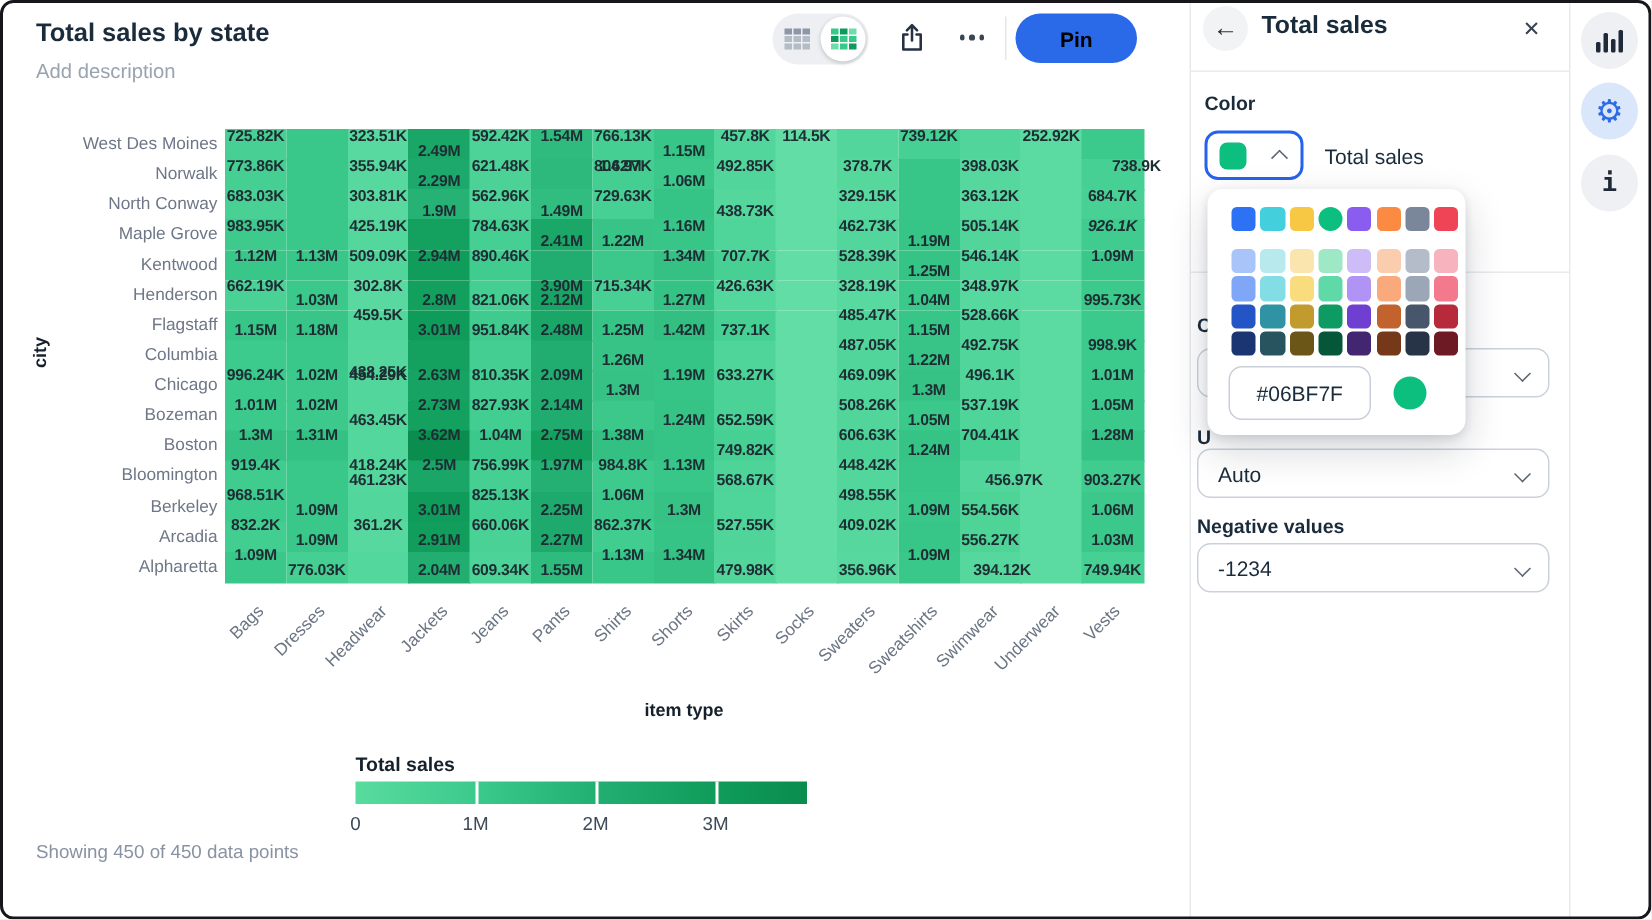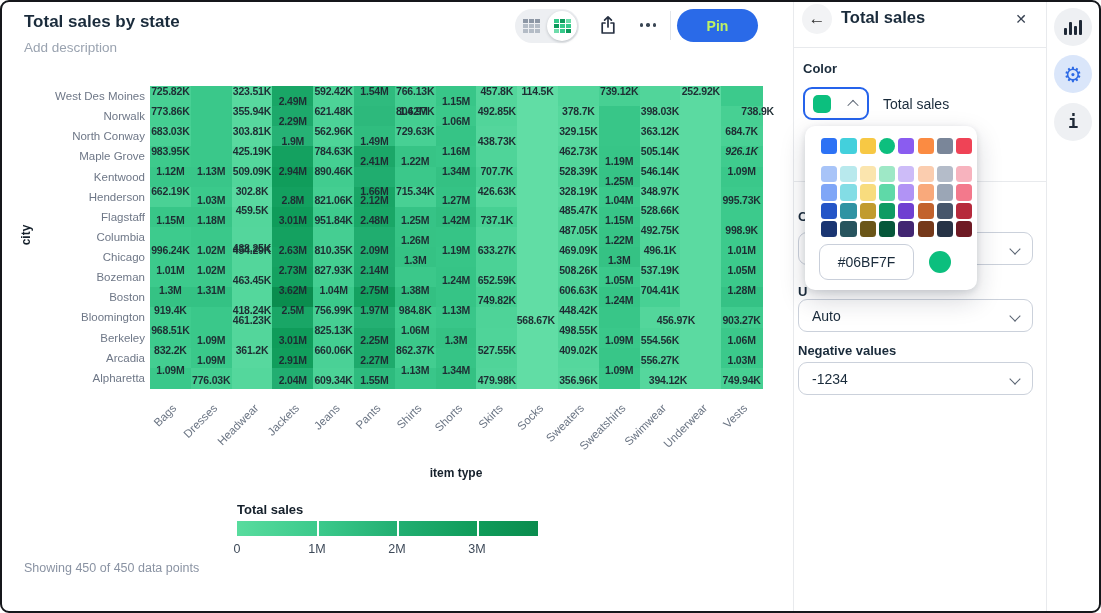--- a/index.html
+++ b/index.html
@@ -12,21 +12,21 @@
   
   #segmented{left:515px;top:9px;width:64px;height:34px;background:#edeff2;border-radius:17px;display:flex;align-items:center;}
   #seg-table{width:32px;height:34px;display:flex;align-items:center;justify-content:center;cursor:pointer;}
   #seg-heat{width:30px;height:30px;background:#fff;border-radius:50%;margin-right:2px;display:flex;align-items:center;justify-content:center;box-shadow:0 1px 3px rgba(20,30,40,.22);cursor:pointer;}
   .mini-grid{display:grid;grid-template-columns:repeat(3,5px);grid-template-rows:repeat(3,4px);gap:1px;}
   .mini-grid i{display:block;}
   #share-btn{left:592px;top:9px;width:32px;height:32px;border-radius:50%;display:flex;align-items:center;justify-content:center;cursor:pointer;}
   #more-btn{left:632px;top:9px;width:32px;height:32px;border-radius:50%;display:flex;align-items:center;justify-content:center;gap:3px;cursor:pointer;}
   #more-btn i{width:3.5px;height:3.5px;border-radius:50%;background:#3a4654;}
   #tb-divider{left:670px;top:11px;width:1px;height:29px;background:#e3e6ea;}
-  #pin-btn{left:677px;top:9px;width:81px;height:33px;background:#2a6ae8;border:none;border-radius:17px;color:#bef264;font-size:14px;font-weight:600;font-family:"Liberation Sans",sans-serif;cursor:pointer;}
+  #pin-btn{left:677px;top:9px;width:81px;height:33px;background:#2a6ae8;border:none;border-radius:17px;color:#000000;font-size:14px;font-weight:600;font-family:"Liberation Sans",sans-serif;cursor:pointer;}
   
   #ylabels .yl{position:absolute;left:8px;width:137px;text-align:right;font-size:11.5px;color:#6e7787;}
   #city-label{left:16px;top:228px;font-size:12px;font-weight:700;color:#15202b;transform:rotate(-90deg);transform-origin:center;}
   #plot{left:150px;top:86px;width:612px;height:302px;}
   #plot .cell{position:absolute;}
   #plot .cl{position:absolute;transform:translate(-50%,-50%);font-size:10.5px;font-weight:600;color:#1e2d33;letter-spacing:-0.2px;white-space:nowrap;z-index:2;}
   #xlabels{left:150px;top:390px;width:612px;height:86px;}
   #xlabels .xl{position:absolute;top:10px;white-space:nowrap;font-size:11.5px;color:#6b7584;transform:rotate(-45deg);transform-origin:100% 50%;}
   #itemtype-label{left:150px;top:466px;width:612px;text-align:center;font-size:12px;font-weight:700;color:#15202b;}
   
@@ -421,21 +421,21 @@
       <span class="cl" style="left: 183.6px; top: 184.1px;">827.93K</span>
       <span class="cl" style="left: 183.6px; top: 204px;">1.04M</span>
       <span class="cl" style="left: 183.6px; top: 223.9px;">756.99K</span>
       <span class="cl" style="left: 183.6px; top: 243.8px;">825.13K</span>
       <span class="cl" style="left: 183.6px; top: 263.7px;">660.06K</span>
       <span class="cl" style="left: 183.6px; top: 293.55px;">609.34K</span>
       <span class="cl" style="left: 224.4px; top: 5px;">1.54M</span>
       <span class="cl" style="left: 224.4px; top: 24.9px; margin-left: 39px;">1.62M</span>
       <span class="cl" style="left: 224.4px; top: 54.75px;">1.49M</span>
       <span class="cl" style="left: 224.4px; top: 74.65px;">2.41M</span>
-      <span class="cl" style="left: 224.4px; top: 104.5px;">1.66M</span>
+      <span class="cl" style="left: 224.4px; top: 104.5px;">3.90M</span>
       <span class="cl" style="left: 224.4px; top: 114.45px;">2.12M</span>
       <span class="cl" style="left: 224.4px; top: 134.35px;">2.48M</span>
       <span class="cl" style="left: 224.4px; top: 164.2px;">2.09M</span>
       <span class="cl" style="left: 224.4px; top: 184.1px;">2.14M</span>
       <span class="cl" style="left: 224.4px; top: 204px;">2.75M</span>
       <span class="cl" style="left: 224.4px; top: 223.9px;">1.97M</span>
       <span class="cl" style="left: 224.4px; top: 253.75px;">2.25M</span>
       <span class="cl" style="left: 224.4px; top: 273.65px;">2.27M</span>
       <span class="cl" style="left: 224.4px; top: 293.55px;">1.55M</span>
       <span class="cl" style="left: 265.2px; top: 5px;">766.13K</span>
@@ -464,21 +464,21 @@
       <span class="cl" style="left: 306px; top: 283.6px;">1.34M</span>
       <span class="cl" style="left: 346.8px; top: 5px;">457.8K</span>
       <span class="cl" style="left: 346.8px; top: 24.9px;">492.85K</span>
       <span class="cl" style="left: 346.8px; top: 54.75px;">438.73K</span>
       <span class="cl" style="left: 346.8px; top: 84.6px;">707.7K</span>
       <span class="cl" style="left: 346.8px; top: 104.5px;">426.63K</span>
       <span class="cl" style="left: 346.8px; top: 134.35px;">737.1K</span>
       <span class="cl" style="left: 346.8px; top: 164.2px;">633.27K</span>
       <span class="cl" style="left: 346.8px; top: 194.05px;">652.59K</span>
       <span class="cl" style="left: 346.8px; top: 213.95px;">749.82K</span>
-      <span class="cl" style="left: 346.8px; top: 233.85px; margin-left: 39px;">568.67K</span>
+      <span class="cl" style="left: 346.8px; top: 233.85px;">568.67K</span>
       <span class="cl" style="left: 346.8px; top: 263.7px;">527.55K</span>
       <span class="cl" style="left: 346.8px; top: 293.55px;">479.98K</span>
       <span class="cl" style="left: 387.6px; top: 5px;">114.5K</span>
       <span class="cl" style="left: 428.4px; top: 24.9px;">378.7K</span>
       <span class="cl" style="left: 428.4px; top: 44.8px;">329.15K</span>
       <span class="cl" style="left: 428.4px; top: 64.7px;">462.73K</span>
       <span class="cl" style="left: 428.4px; top: 84.6px;">528.39K</span>
       <span class="cl" style="left: 428.4px; top: 104.5px;">328.19K</span>
       <span class="cl" style="left: 428.4px; top: 124.4px;">485.47K</span>
       <span class="cl" style="left: 428.4px; top: 144.3px;">487.05K</span>

